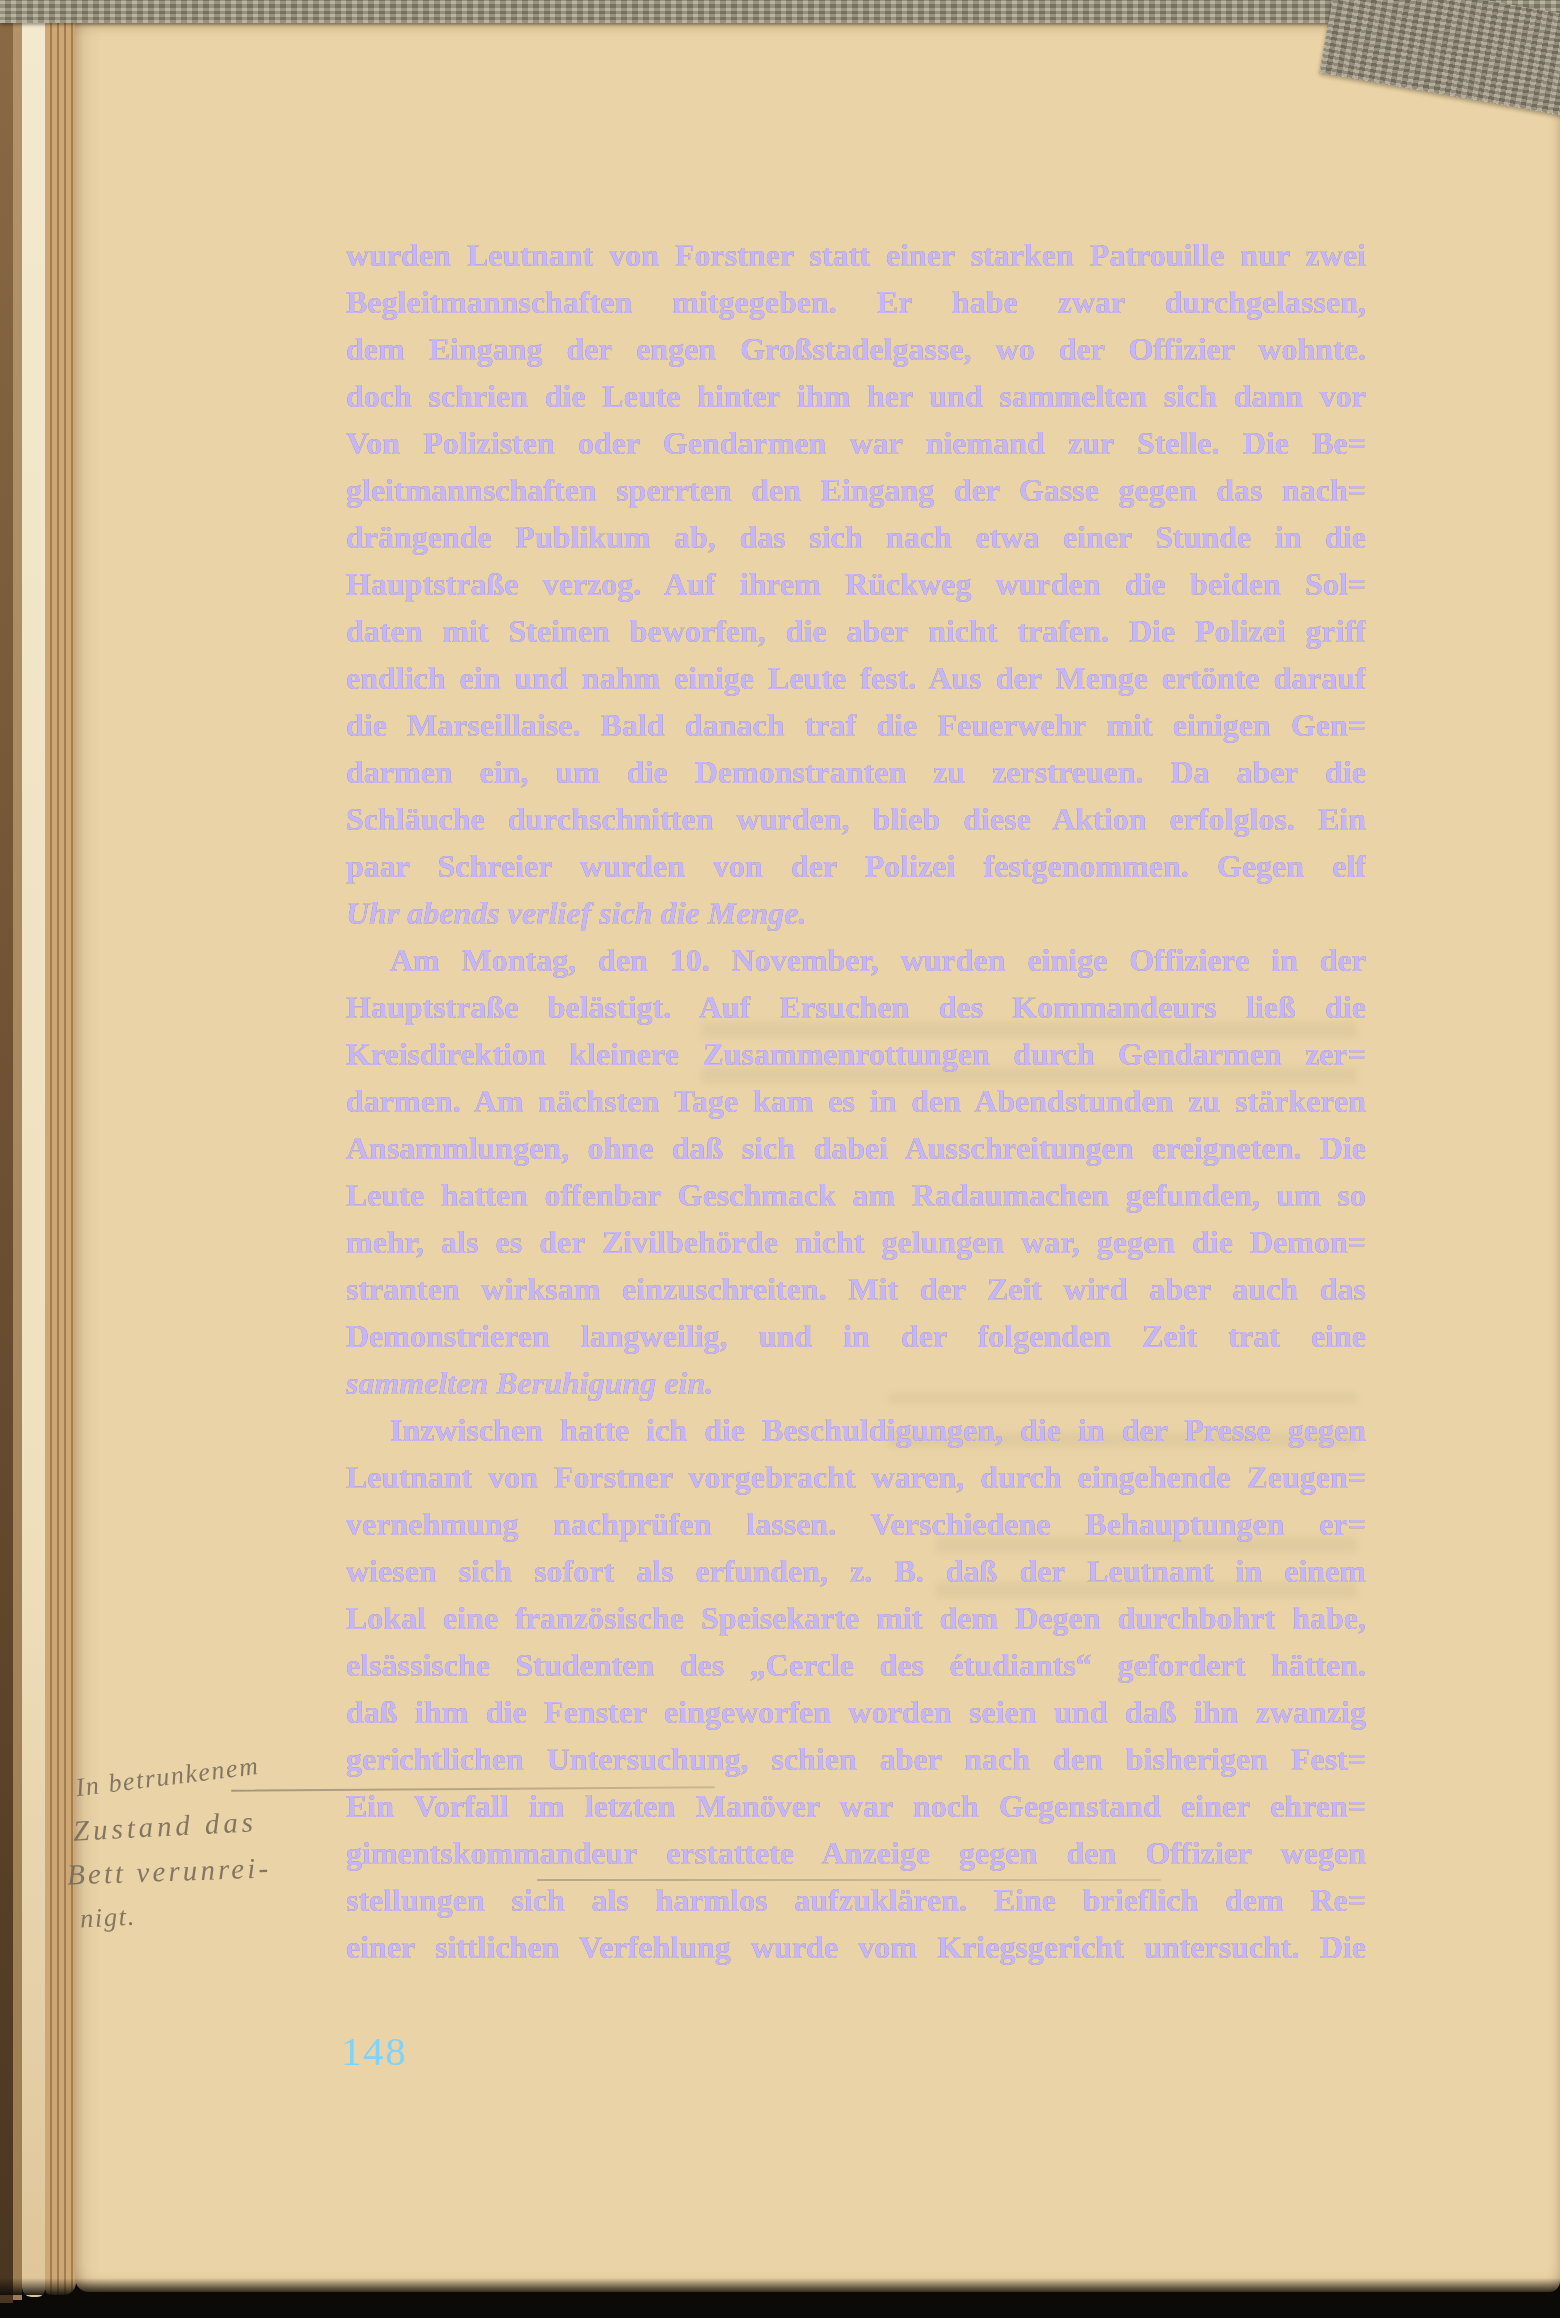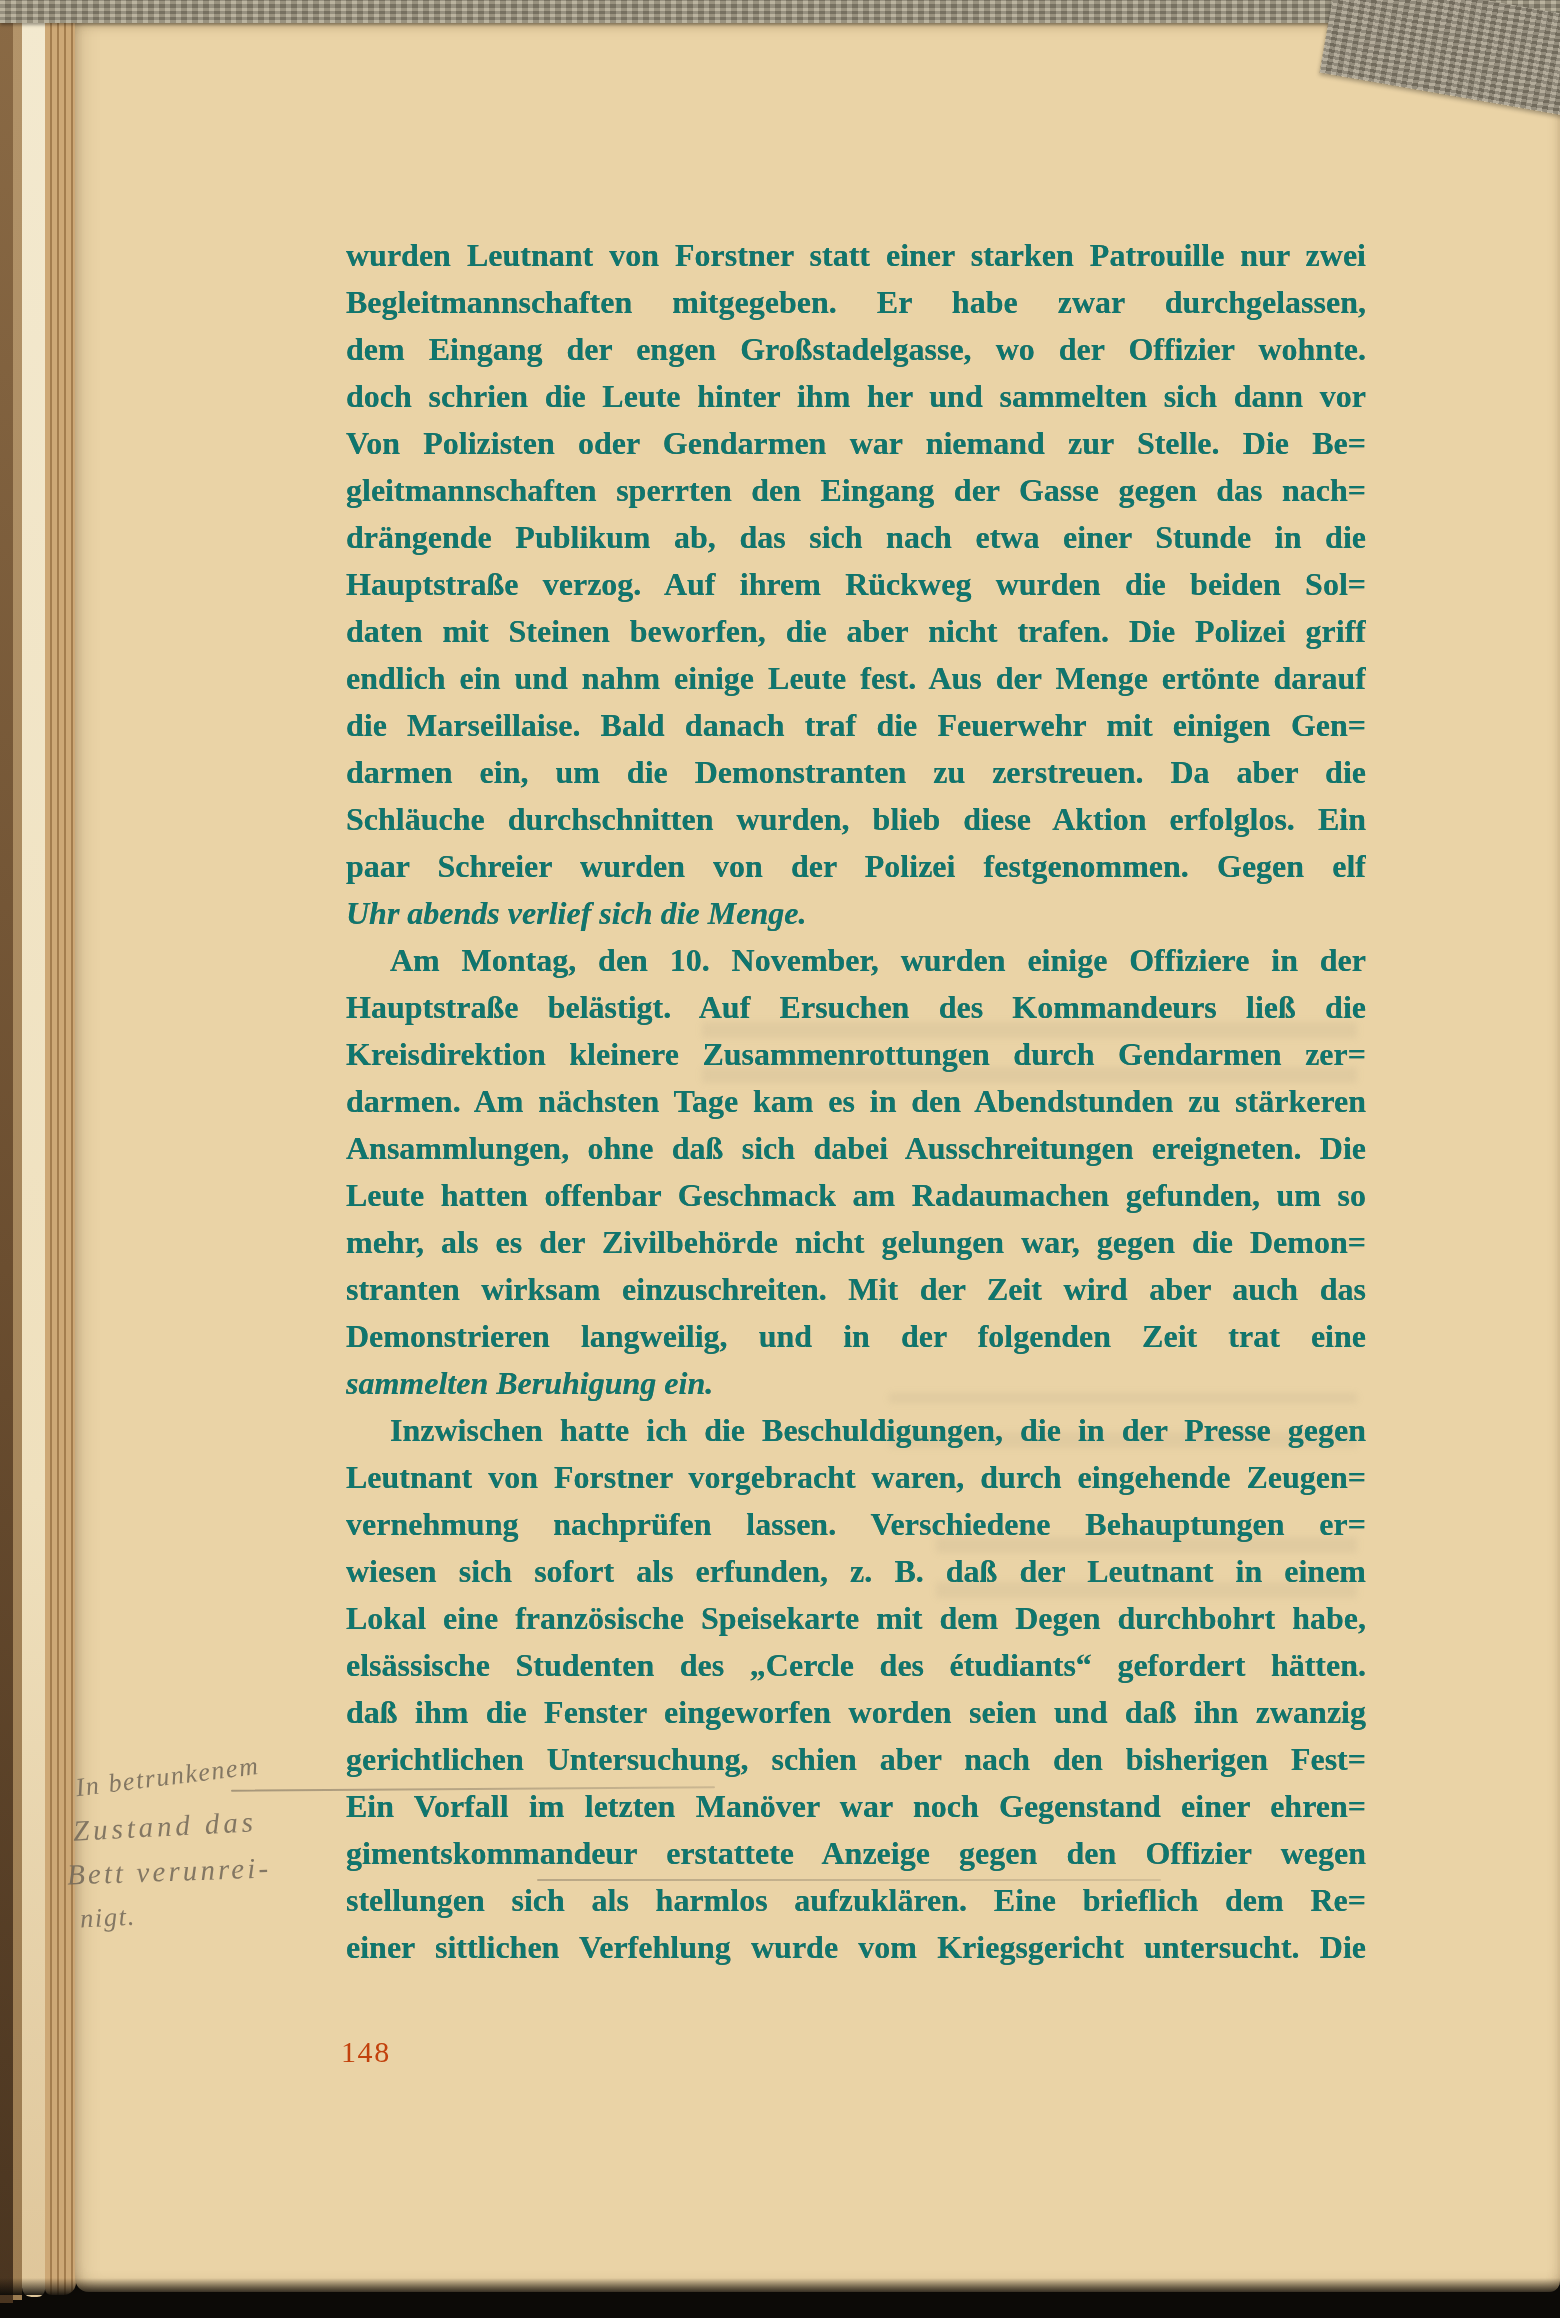--- a/index.html
+++ b/index.html
@@ -40,30 +40,30 @@
       radial-gradient(120% 85% at 40% 28%, rgba(255,249,230,.22), rgba(255,249,230,0) 62%),
       linear-gradient(100deg,#ddc08e 0%, #e8d1a3 8%, #eed9b0 32%, #ecd6aa 72%, #e4c globalAlpha, #e2c593 100%);
     background-color:#ead3a6;
     box-shadow: inset 0 12.5px 15.6px -11px rgba(90,65,35,.55),
                 inset 11px 0 23.4px -14px rgba(90,65,35,.50),
                 inset -6.2px 0 17px -11px rgba(90,65,35,.30),
                 inset 0 -14px 17px -12.5px rgba(90,65,35,.45);}
 
   
   .textblock{position:absolute;left:346px;top:232px;width:1020px;
-    color:#0f766e;font-size:32px;line-height:47px;font-weight:bold;
+    color:#c4b5fd;font-size:32px;line-height:47px;font-weight:bold;
     text-shadow:0 0 0.4px rgba(60,44,27,.6);}
   .para{margin:0;}
   .line{height:47px;overflow:hidden;text-align:justify;text-align-last:justify;}
   .line.endline{text-align-last:left;font-style:italic;}
   .para.indent .line:first-child{padding-left:44px;}
 
   
-  .pagenum{position:absolute;left:341px;top:2032px;font-size:30px;line-height:39px;
-    color:#c2410c;letter-spacing:1.6px;}
+  .pagenum{position:absolute;left:341px;top:2032px;font-size:41px;line-height:39px;
+    color:#7dd3fc;letter-spacing:1.6px;}
 
   
   .pencil{position:absolute;color:rgba(116,106,90,.88);font-style:italic;
     letter-spacing:1.6px;white-space:nowrap;}
   .m1{left:75px;top:1762px;font-size:26px;transform:rotate(-7deg);}
   .m2{left:73px;top:1810px;font-size:29px;transform:rotate(-3deg);letter-spacing:3.9px;}
   .m3{left:67px;top:1855px;font-size:29px;transform:rotate(-2deg);letter-spacing:3.1px;}
   .m4{left:80px;top:1902px;font-size:26.5px;transform:rotate(-3deg);}
   .underline{position:absolute;height:2.3px;border-radius:1.6px;
     background:linear-gradient(90deg,rgba(110,100,85,.55),rgba(110,100,85,.25));}

